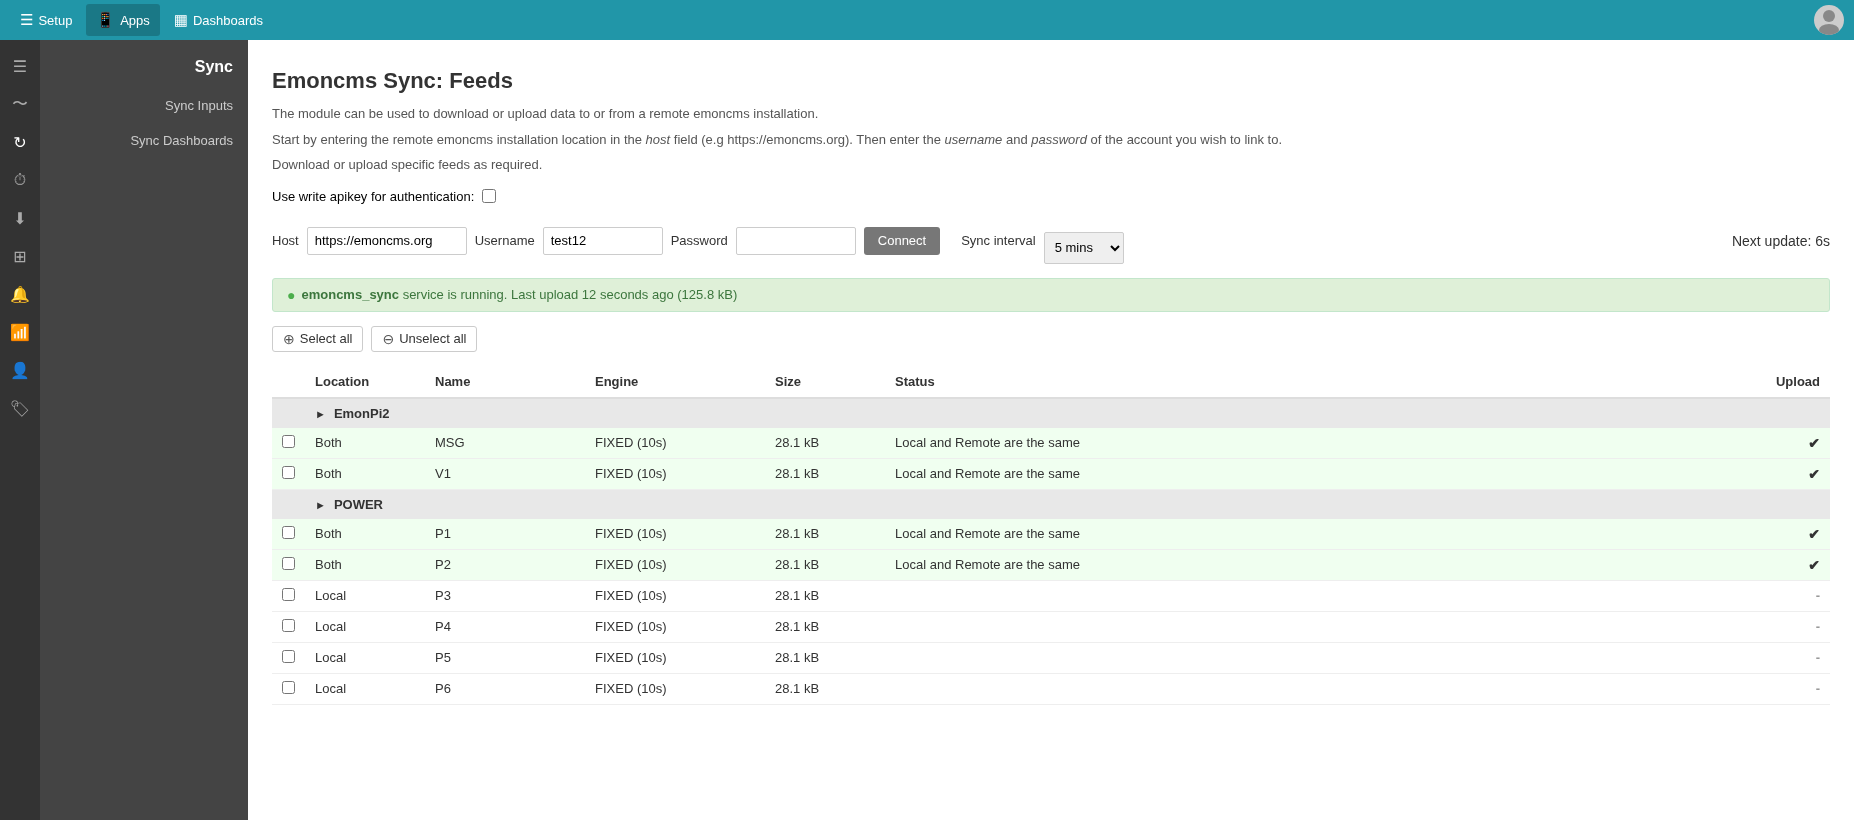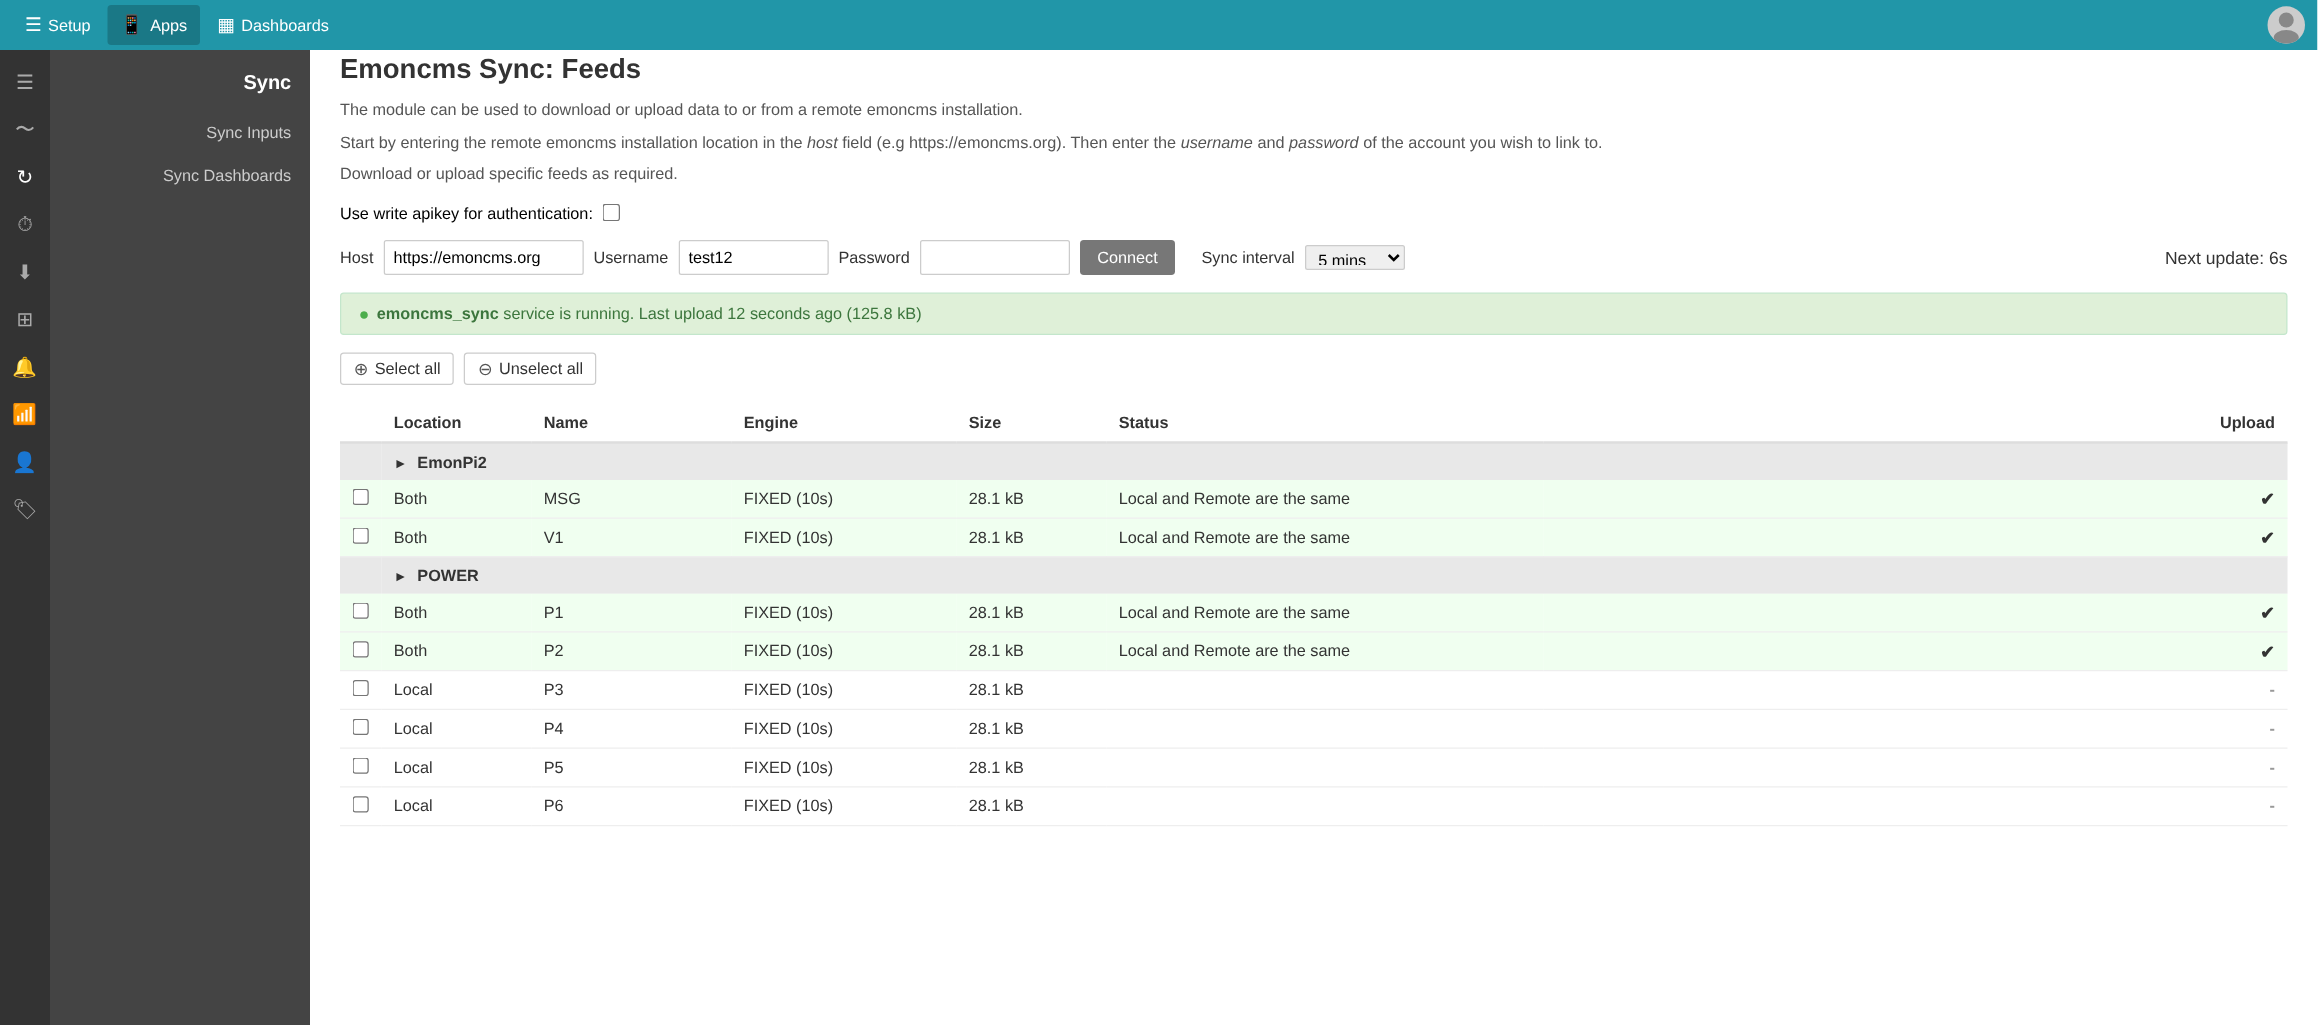--- a/index.html
+++ b/index.html
@@ -72,21 +72,21 @@
       color: #ccc; padding: 10px 15px; cursor: pointer; font-size: 13px;
       display: block;
       margin-left: 27px;
     }
     .nav-sidebar-item.active { color: #fff; background: rgba(255,255,255,0.08); font-weight: bold; }
 
     
     .content {
       flex: 1;
       overflow-y: auto;
-      padding: 2px 24px;
+      padding: 28px 24px;
       background: #fff;
     }
     .page-title {
       font-size: 22px; font-weight: bold; color: #333; margin-bottom: 10px;
     }
     .description {
       color: #555; margin-bottom: 6px; line-height: 1.5; font-size: 13px;
     }
     .description em { font-style: italic; }
 
@@ -107,21 +107,21 @@
     .host-input { width: 160px; }
     .username-input { width: 120px; }
     .password-input { width: 120px; }
     .connect-btn {
       background: #777; color: #fff; border: none; padding: 4px 14px;
       border-radius: 3px; cursor: pointer; font-size: 13px; height: 28px;
     }
     .sync-interval-label { font-size: 13px; margin-left: 13px; }
     .sync-interval-select {
       border: 1px solid #ccc; padding: 3px 6px; font-size: 13px; border-radius: 2px;
-      height: 20px; cursor: pointer;
+      height: 32px; cursor: pointer; margin-top: 14px;
     }
     .next-update {
       font-size: 14px; color: #333; margin-left: auto;
     }
 
     .status-bar {
       background: #dff0d8; border: 1px solid #c3e6cb;
       padding: 8px 14px; border-radius: 3px; margin-bottom: 14px;
       font-size: 13px; color: #3c763d; display: flex; align-items: center; gap: 6px;
     }

